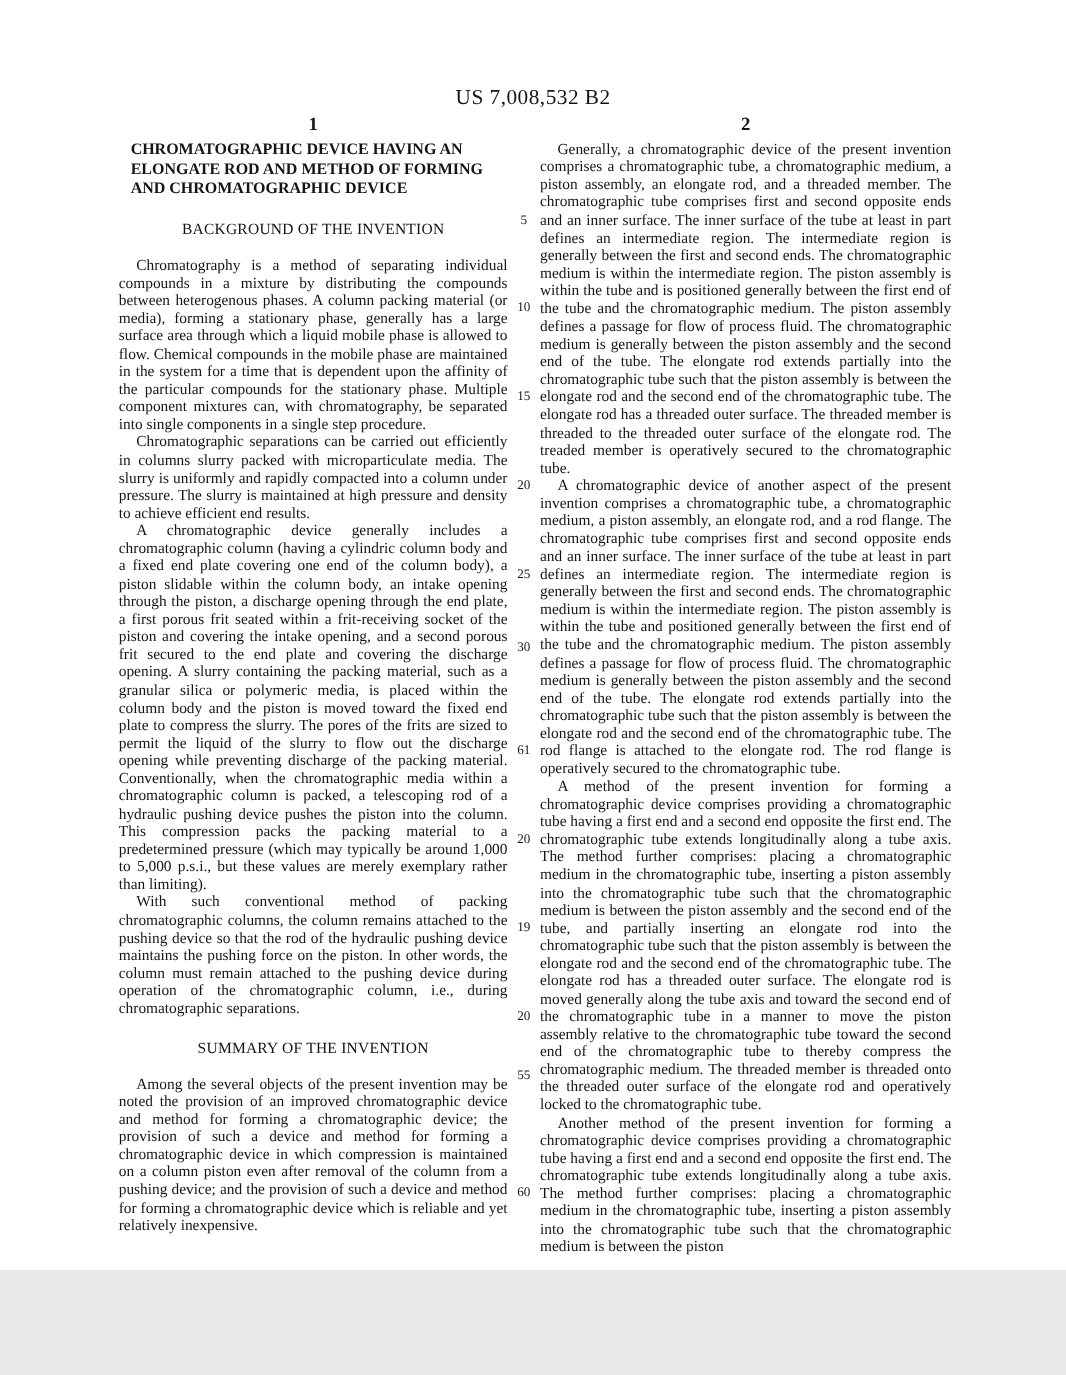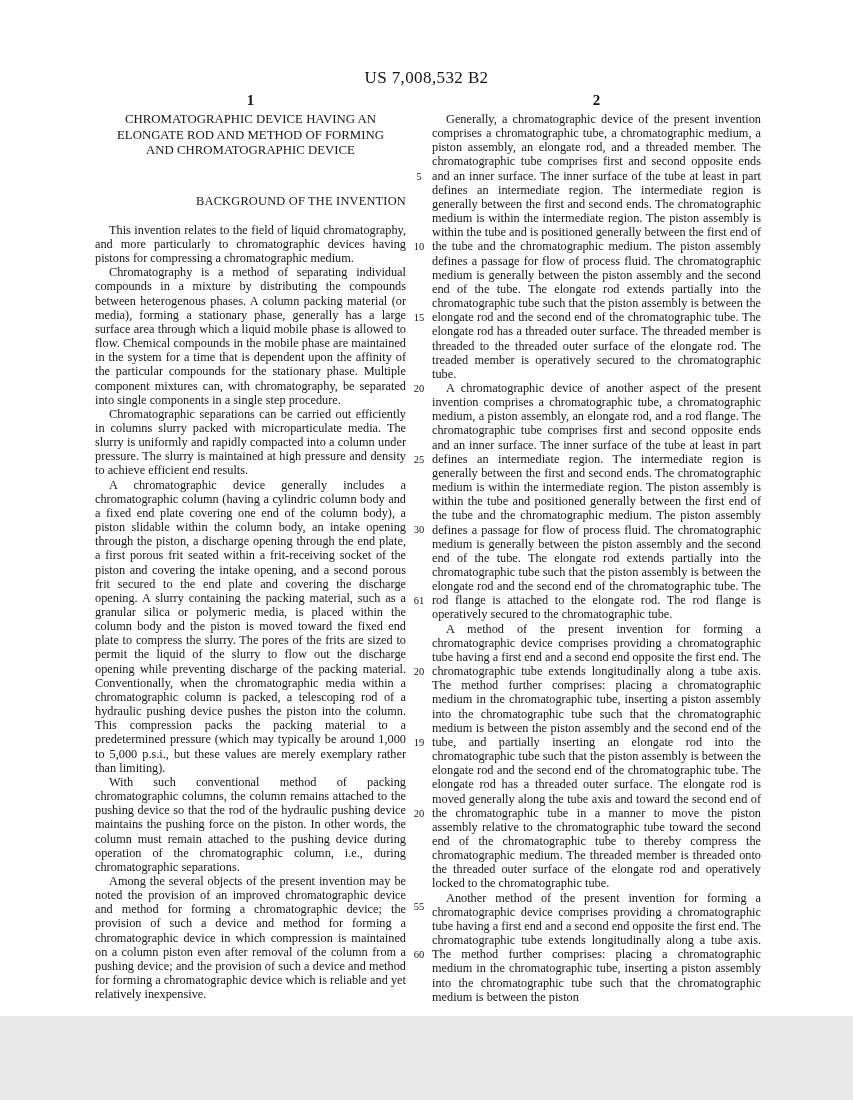--- a/index.html
+++ b/index.html
@@ -26,32 +26,31 @@
   .col-right { width:329px; flex:none; }
 
   .col-number {
     text-align:center;
     font-weight:bold;
     font-size:15px;
     line-height:17px;
     margin:0 0 3px 0;
   }
   .invention-title {
-    font-weight:normal;
-    text-align:center;
+    font-weight:bold;
     font-size:12.8px;
     line-height:15.6px;
     width:292px;
     margin:0 auto;
   }
   .section-heading {
-    text-align:right;
+    text-align:center;
     font-size:12.4px;
     line-height:14px;
-    margin:35px 0 15px 0;
+    margin:17px 0 15px 0;
     letter-spacing:0.2px;
   }
   p.body {
     margin:0;
     font-size:12.3px;
     line-height:14.15px;
     text-align:justify;
     text-indent:14px;
   }
   .ln {
@@ -68,40 +67,40 @@
 <div class="page">
 
   <div class="patent-number">US 7,008,532 B2</div>
 
   <div class="columns">
 
     <div class="col-left">
       <div class="col-number">1</div>
       <div class="invention-title">CHROMATOGRAPHIC DEVICE HAVING AN ELONGATE ROD AND METHOD OF FORMING AND CHROMATOGRAPHIC DEVICE</div>
       <div class="section-heading">BACKGROUND OF THE INVENTION</div>
-      <p class="body">This invention relates to the field of liquid chromatography, and more particularly to chromatographic devices having pistons for compressing a chromatographic medium.</p>
       <p class="body">Chromatography is a method of separating individual compounds in a mixture by distributing the compounds between heterogenous phases. A column packing material (or media), forming a stationary phase, generally has a large surface area through which a liquid mobile phase is allowed to flow. Chemical compounds in the mobile phase are maintained in the system for a time that is dependent upon the affinity of the particular compounds for the stationary phase. Multiple component mixtures can, with chromatography, be separated into single components in a single step procedure.</p>
       <p class="body">Chromatographic separations can be carried out efficiently in columns slurry packed with microparticulate media. The slurry is uniformly and rapidly compacted into a column under pressure. The slurry is maintained at high pressure and density to achieve efficient end results.</p>
       <p class="body">A chromatographic device generally includes a chromatographic column (having a cylindric column body and a fixed end plate covering one end of the column body), a piston slidable within the column body, an intake opening through the piston, a discharge opening through the end plate, a first porous frit seated within a frit-receiving socket of the piston and covering the intake opening, and a second porous frit secured to the end plate and covering the discharge opening. A slurry containing the packing material, such as a granular silica or polymeric media, is placed within the column body and the piston is moved toward the fixed end plate to compress the slurry. The pores of the frits are sized to permit the liquid of the slurry to flow out the discharge opening while preventing discharge of the packing material. Conventionally, when the chromatographic media within a chromatographic column is packed, a telescoping rod of a hydraulic pushing device pushes the piston into the column. This compression packs the packing material to a predetermined pressure (which may typically be around 1,000 to 5,000 p.s.i., but these values are merely exemplary rather than limiting).</p>
       <p class="body">With such conventional method of packing chromatographic columns, the column remains attached to the pushing device so that the rod of the hydraulic pushing device maintains the pushing force on the piston. In other words, the column must remain attached to the pushing device during operation of the chromatographic column, i.e., during chromatographic separations.</p>
+      <div class="section-heading">SUMMARY OF THE INVENTION</div>
       <p class="body">Among the several objects of the present invention may be noted the provision of an improved chromatographic device and method for forming a chromatographic device; the provision of such a device and method for forming a chromatographic device in which compression is maintained on a column piston even after removal of the column from a pushing device; and the provision of such a device and method for forming a chromatographic device which is reliable and yet relatively inexpensive.</p>
     </div>
 
     <div class="gutter">
       <span class="ln" style="top:78px">5</span>
       <span class="ln" style="top:148px">10</span>
       <span class="ln" style="top:219px">15</span>
       <span class="ln" style="top:290px">20</span>
       <span class="ln" style="top:361px">25</span>
-      <span class="ln" style="top:431px">30</span>
+      <span class="ln" style="top:420px">30</span>
       <span class="ln" style="top:502px">61</span>
       <span class="ln" style="top:573px">20</span>
       <span class="ln" style="top:644px">19</span>
       <span class="ln" style="top:715px">20</span>
-      <span class="ln" style="top:808px">55</span>
+      <span class="ln" style="top:762px">55</span>
       <span class="ln" style="top:856px">60</span>
       <span class="ln" style="top:927px">73</span>
     </div>
 
     <div class="col-right">
       <div class="col-number">2</div>
       <p class="body">Generally, a chromatographic device of the present invention comprises a chromatographic tube, a chromatographic medium, a piston assembly, an elongate rod, and a threaded member. The chromatographic tube comprises first and second opposite ends and an inner surface. The inner surface of the tube at least in part defines an intermediate region. The intermediate region is generally between the first and second ends. The chromatographic medium is within the intermediate region. The piston assembly is within the tube and is positioned generally between the first end of the tube and the chromatographic medium. The piston assembly defines a passage for flow of process fluid. The chromatographic medium is generally between the piston assembly and the second end of the tube. The elongate rod extends partially into the chromatographic tube such that the piston assembly is between the elongate rod and the second end of the chromatographic tube. The elongate rod has a threaded outer surface. The threaded member is threaded to the threaded outer surface of the elongate rod. The treaded member is operatively secured to the chromatographic tube.</p>
       <p class="body">A chromatographic device of another aspect of the present invention comprises a chromatographic tube, a chromatographic medium, a piston assembly, an elongate rod, and a rod flange. The chromatographic tube comprises first and second opposite ends and an inner surface. The inner surface of the tube at least in part defines an intermediate region. The intermediate region is generally between the first and second ends. The chromatographic medium is within the intermediate region. The piston assembly is within the tube and positioned generally between the first end of the tube and the chromatographic medium. The piston assembly defines a passage for flow of process fluid. The chromatographic medium is generally between the piston assembly and the second end of the tube. The elongate rod extends partially into the chromatographic tube such that the piston assembly is between the elongate rod and the second end of the chromatographic tube. The rod flange is attached to the elongate rod. The rod flange is operatively secured to the chromatographic tube.</p>
       <p class="body">A method of the present invention for forming a chromatographic device comprises providing a chromatographic tube having a first end and a second end opposite the first end. The chromatographic tube extends longitudinally along a tube axis. The method further comprises: placing a chromatographic medium in the chromatographic tube, inserting a piston assembly into the chromatographic tube such that the chromatographic medium is between the piston assembly and the second end of the tube, and partially inserting an elongate rod into the chromatographic tube such that the piston assembly is between the elongate rod and the second end of the chromatographic tube. The elongate rod has a threaded outer surface. The elongate rod is moved generally along the tube axis and toward the second end of the chromatographic tube in a manner to move the piston assembly relative to the chromatographic tube toward the second end of the chromatographic tube to thereby compress the chromatographic medium. The threaded member is threaded onto the threaded outer surface of the elongate rod and operatively locked to the chromatographic tube.</p>
       <p class="body">Another method of the present invention for forming a chromatographic device comprises providing a chromatographic tube having a first end and a second end opposite the first end. The chromatographic tube extends longitudinally along a tube axis. The method further comprises: placing a chromatographic medium in the chromatographic tube, inserting a piston assembly into the chromatographic tube such that the chromatographic medium is between the piston</p>

